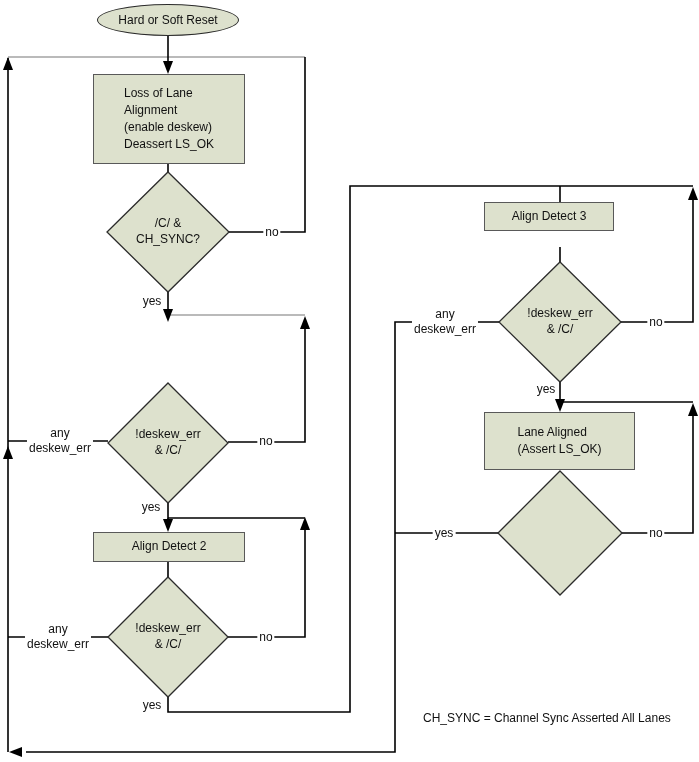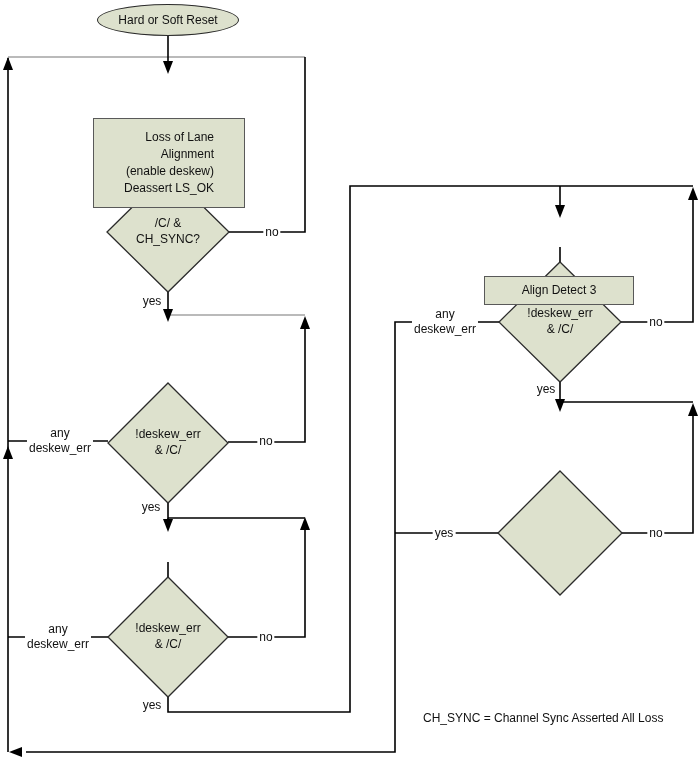--- a/index.html
+++ b/index.html
@@ -19,21 +19,21 @@
   }
   svg.wires{position:absolute;left:0;top:0;width:699px;height:762px;}
   .conn{stroke:var(--connector);stroke-width:1.6;fill:none;}
   .conn-gray{stroke:var(--connector-gray);stroke-width:1.6;fill:none;}
   .arrow{fill:var(--connector);stroke:none;}
   .diamond{fill:var(--shape-fill);stroke:var(--shape-border);stroke-width:1.3;}
   .box{
     position:absolute;box-sizing:border-box;
     background:var(--shape-fill);border:1px solid var(--shape-border-box);
     display:flex;align-items:center;justify-content:center;
-    text-align:right;font-size:12px;line-height:1.42;white-space:pre-line;margin-top:44px;
+    text-align:left;font-size:12px;line-height:1.42;white-space:pre-line;
   }
   .ellipse{
     position:absolute;box-sizing:border-box;
     background:var(--shape-fill);border:1.5px solid var(--shape-border);
     border-radius:50%;
     display:flex;align-items:center;justify-content:center;
     text-align:center;font-size:12px;
   }
   .dtext{
     position:absolute;transform:translate(-50%,-50%);
@@ -99,21 +99,24 @@
   </svg>
 
   <div class="ellipse" style="left:97px;top:4px;width:142px;height:32px;">
     <span>Hard or Soft Reset</span>
   </div>
 
   <div class="box" style="left:93px;top:74px;width:152px;height:90px;">Loss of Lane
 Alignment
 (enable deskew)
 Deassert LS_OK</div>
-  <div class="box" style="left:484px;top:232px;width:150px;height:29px;">Align Detect 3</div>
+  <div class="box" style="left:93px;top:532px;width:152px;height:30px;">Align Detect 2</div>
+  <div class="box" style="left:484px;top:202px;width:130px;height:29px;">Align Detect 3</div>
+  <div class="box" style="left:484px;top:412px;width:151px;height:58px;">Lane Aligned
+(Assert LS_OK)</div>
 
   <div class="dtext" style="left:168px;top:232px;">/C/ &amp;
 CH_SYNC?</div>
   <div class="dtext" style="left:168px;top:443px;">!deskew_err
 &amp; /C/</div>
   <div class="dtext" style="left:168px;top:637px;">!deskew_err
 &amp; /C/</div>
   <div class="dtext" style="left:560px;top:322px;">!deskew_err
 &amp; /C/</div>
 
@@ -129,15 +132,15 @@
   <div class="elabel" style="left:546px;top:389px;">yes</div>
   <div class="elabel" style="left:444px;top:533px;">yes</div>
 
   <div class="elabel" style="left:60px;top:441px;">any
 deskew_err</div>
   <div class="elabel" style="left:58px;top:637px;">any
 deskew_err</div>
   <div class="elabel" style="left:445px;top:322px;">any
 deskew_err</div>
 
-  <div class="legend-line" style="left:423px;top:711px;">CH_SYNC = Channel Sync Asserted All Loss</div>
+  <div class="legend-line" style="left:423px;top:711px;">CH_SYNC = Channel Sync Asserted All Lanes</div>
 
 </div>
 
 </body></html>

